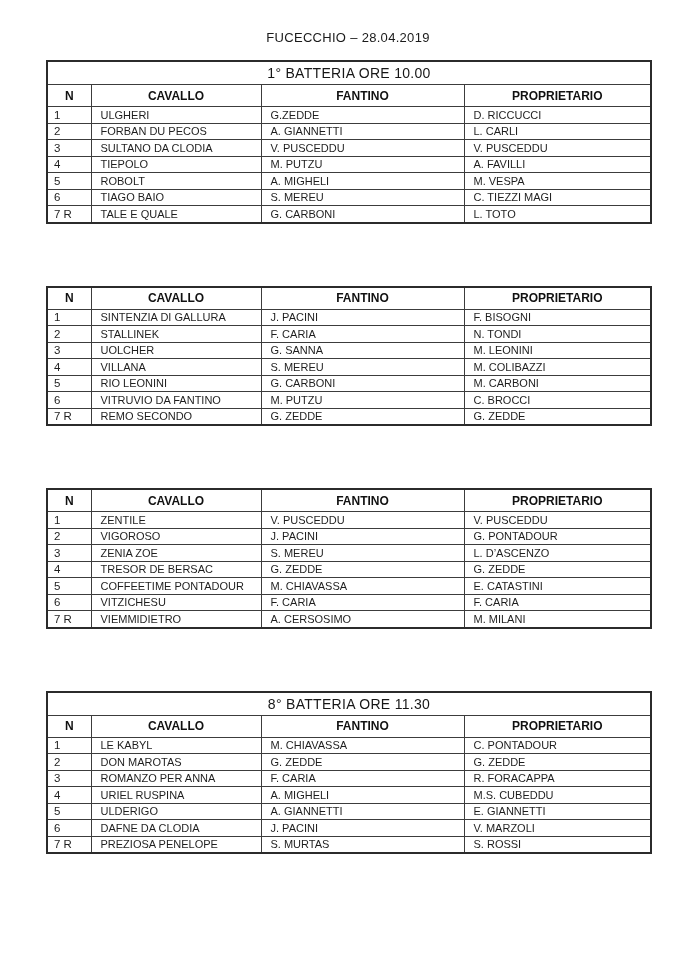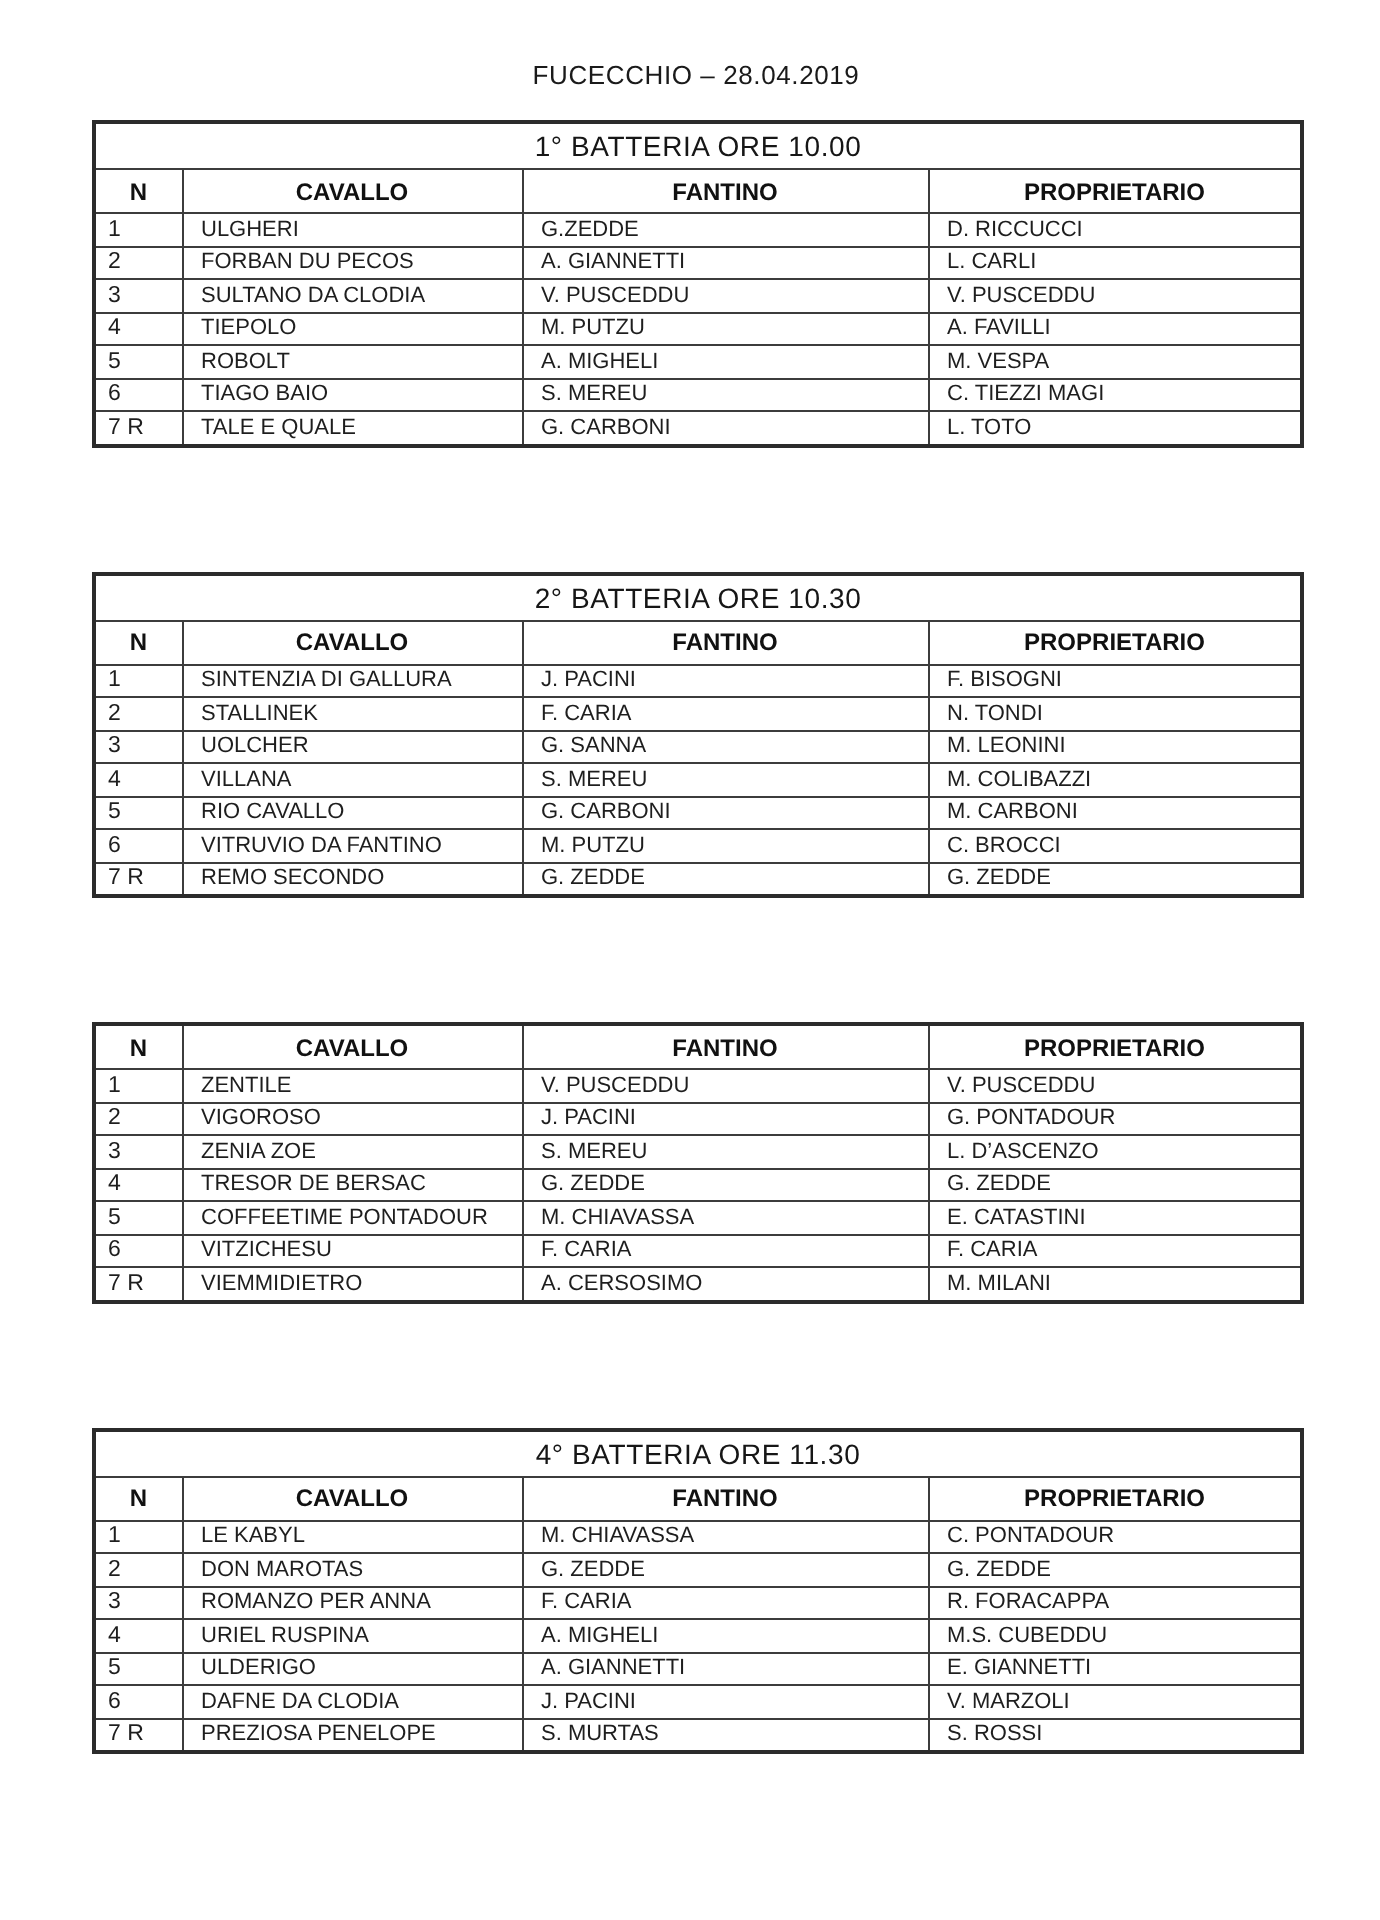--- a/index.html
+++ b/index.html
@@ -137,23 +137,20 @@
   </table>
 
   <table class="batteria">
     <colgroup>
       <col style="width:44px">
       <col style="width:170px">
       <col style="width:203px">
       <col style="width:187px">
     </colgroup>
     <thead>
-      <tr class="title-row">
-        <th colspan="4">2° BATTERIA ORE 10.30</th>
-      </tr>
       <tr class="head-row">
             <th>N</th>
             <th>CAVALLO</th>
             <th>FANTINO</th>
             <th>PROPRIETARIO</th>
           </tr>
     </thead>
     <tbody>
           <tr>
             <td class="n">1</td>
@@ -174,21 +171,21 @@
             <td>M. LEONINI</td>
           </tr>
           <tr>
             <td class="n">4</td>
             <td>VILLANA</td>
             <td>S. MEREU</td>
             <td>M. COLIBAZZI</td>
           </tr>
           <tr>
             <td class="n">5</td>
-            <td>RIO CAVALLO</td>
+            <td>RIO LEONINI</td>
             <td>G. CARBONI</td>
             <td>M. CARBONI</td>
           </tr>
           <tr>
             <td class="n">6</td>
             <td>VITRUVIO DA FANTINO</td>
             <td>M. PUTZU</td>
             <td>C. BROCCI</td>
           </tr>
           <tr>
@@ -263,21 +260,21 @@
 
   <table class="batteria">
     <colgroup>
       <col style="width:44px">
       <col style="width:170px">
       <col style="width:203px">
       <col style="width:187px">
     </colgroup>
     <thead>
       <tr class="title-row">
-        <th colspan="4">4° BATTERIA ORE 11.30</th>
+        <th colspan="4">8° BATTERIA ORE 11.30</th>
       </tr>
       <tr class="head-row">
             <th>N</th>
             <th>CAVALLO</th>
             <th>FANTINO</th>
             <th>PROPRIETARIO</th>
           </tr>
     </thead>
     <tbody>
           <tr>

